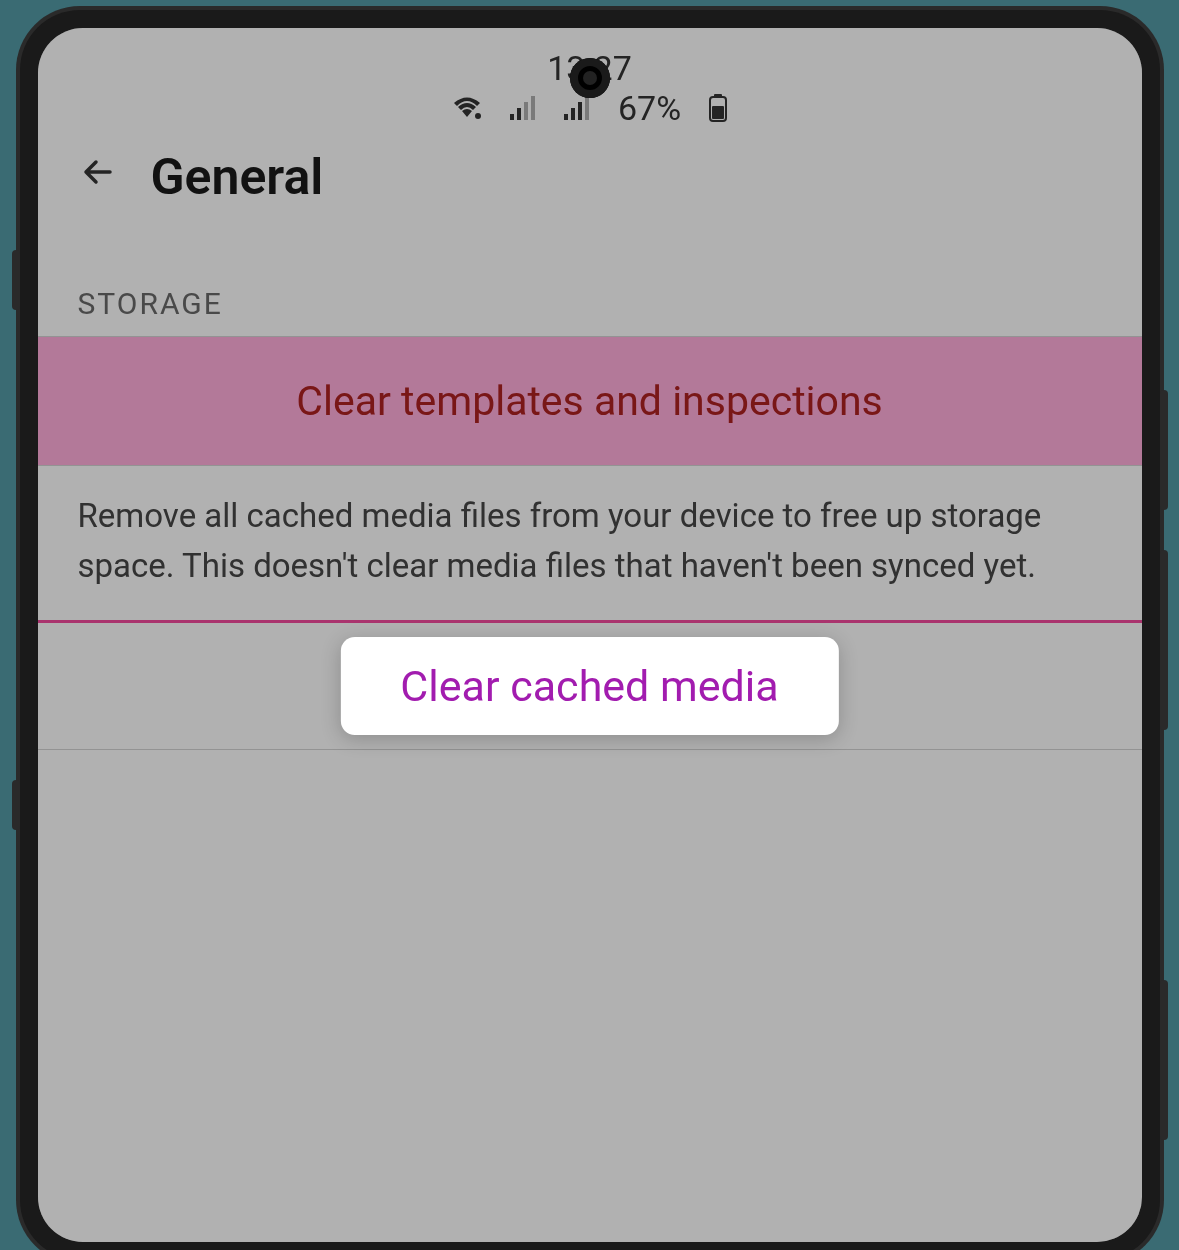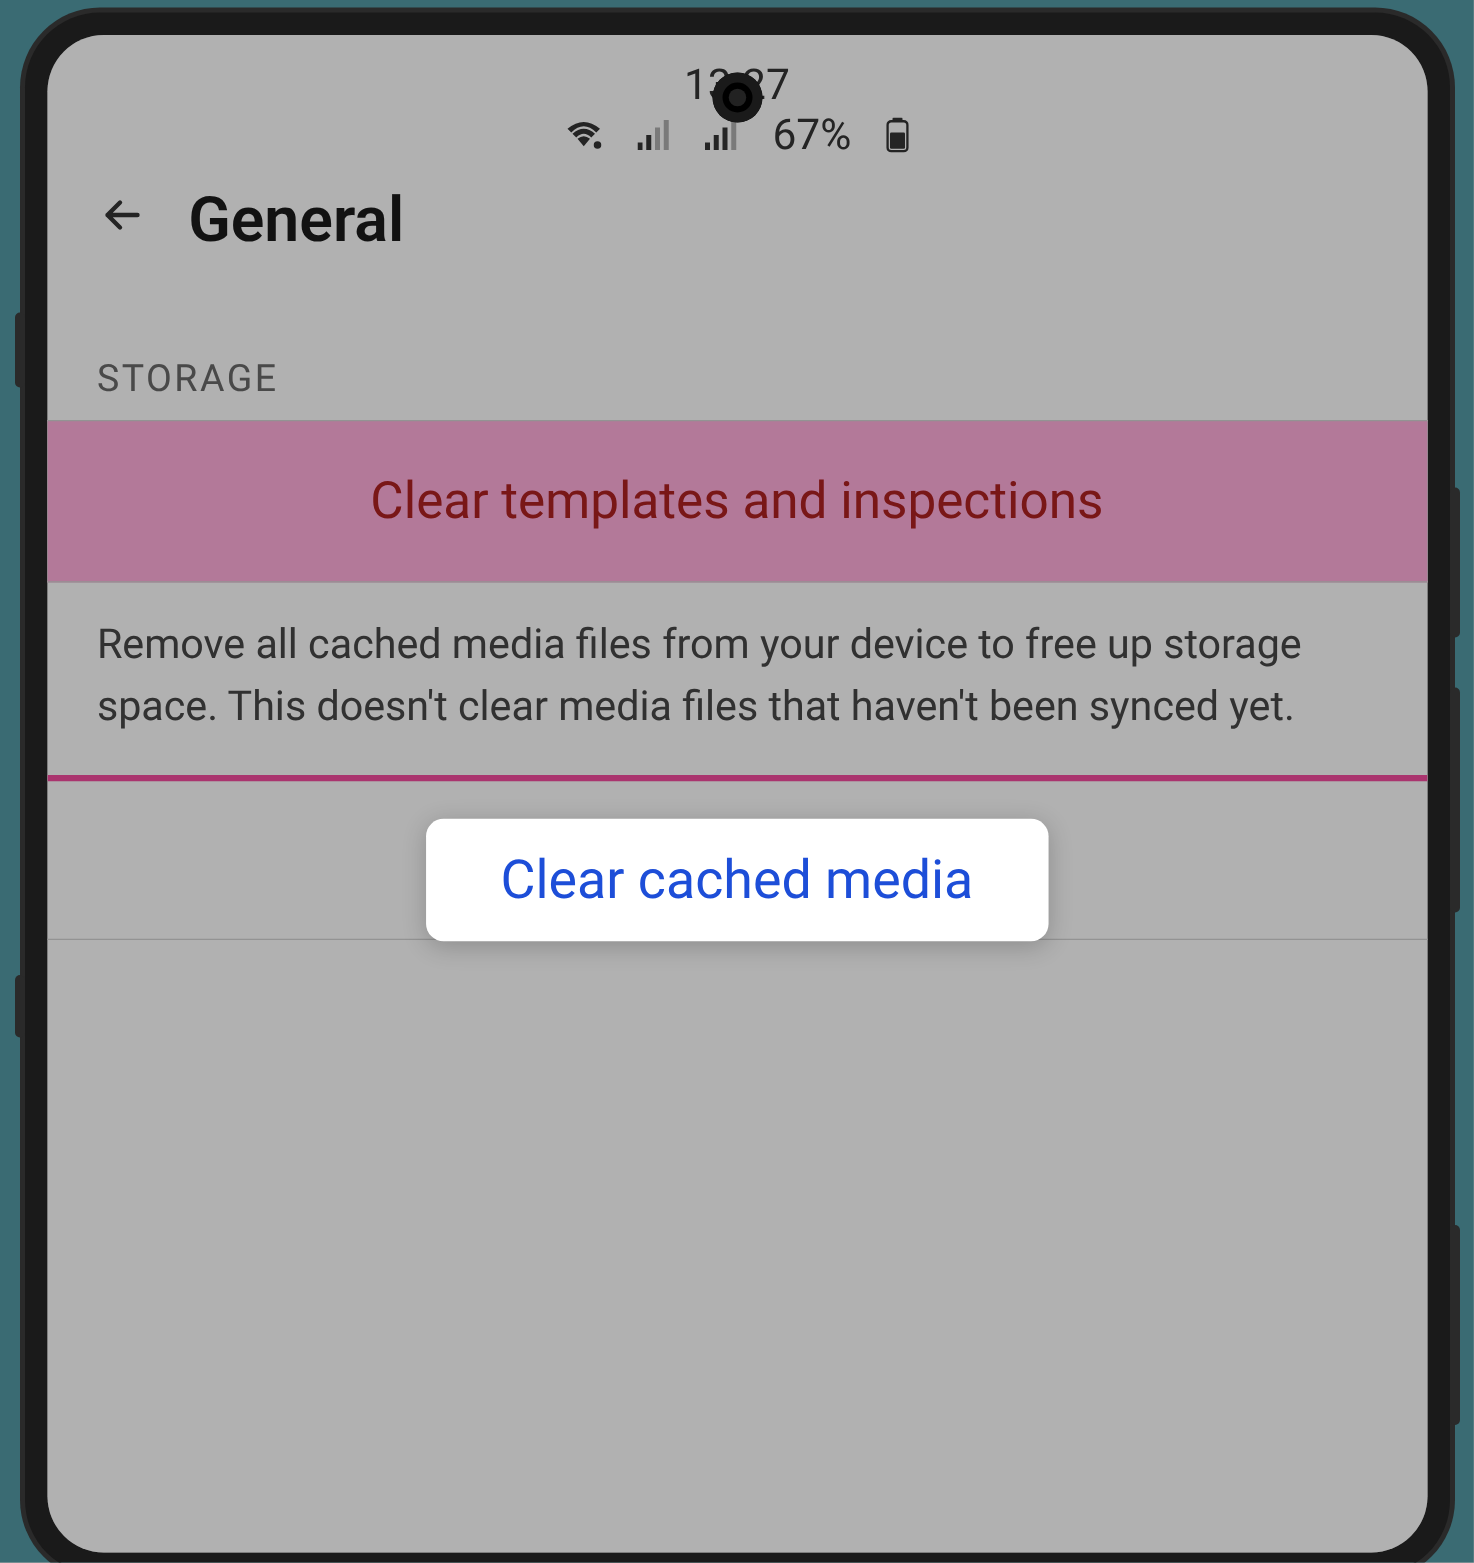--- a/index.html
+++ b/index.html
@@ -158,43 +158,42 @@
       font-size: 41px;
       color: #a82020;
       cursor: pointer;
       background: #f9a8d4;
     }
     .description-text-2 {
       padding: 25px 40px 30px 40px;
       font-size: 33px;
       line-height: 1.5;
       color: #444;
-      border-bottom: 5px solid #ec4899;
+      border-bottom: 3px solid #ec4899;
     }
     .action-row-2 {
       padding: 38px 20px;
       text-align: center;
       border-bottom: 1px solid #ccc;
       position: relative;
     }
     .highlighted-button {
       position: absolute;
       top: 50%;
       left: 50%;
       transform: translate(-50%, -50%);
       background: #ffffff;
       padding: 24px 60px;
       border-radius: 14px;
       font-size: 43px;
-      color: #1d4ed8;
+      color: #a21caf;
       z-index: 60;
       box-shadow: 0 4px 20px rgba(0,0,0,0.2);
       cursor: pointer;
       white-space: nowrap;
-      margin-top: 16px;
     }
   </style>
 </head>
 <body>
 
 <div class="phone-frame">
   <div class="phone-side-button side-btn-left-1"></div>
   <div class="phone-side-button side-btn-left-2"></div>
   <div class="phone-side-button side-btn-right-1"></div>
   <div class="phone-side-button side-btn-right-2"></div>

